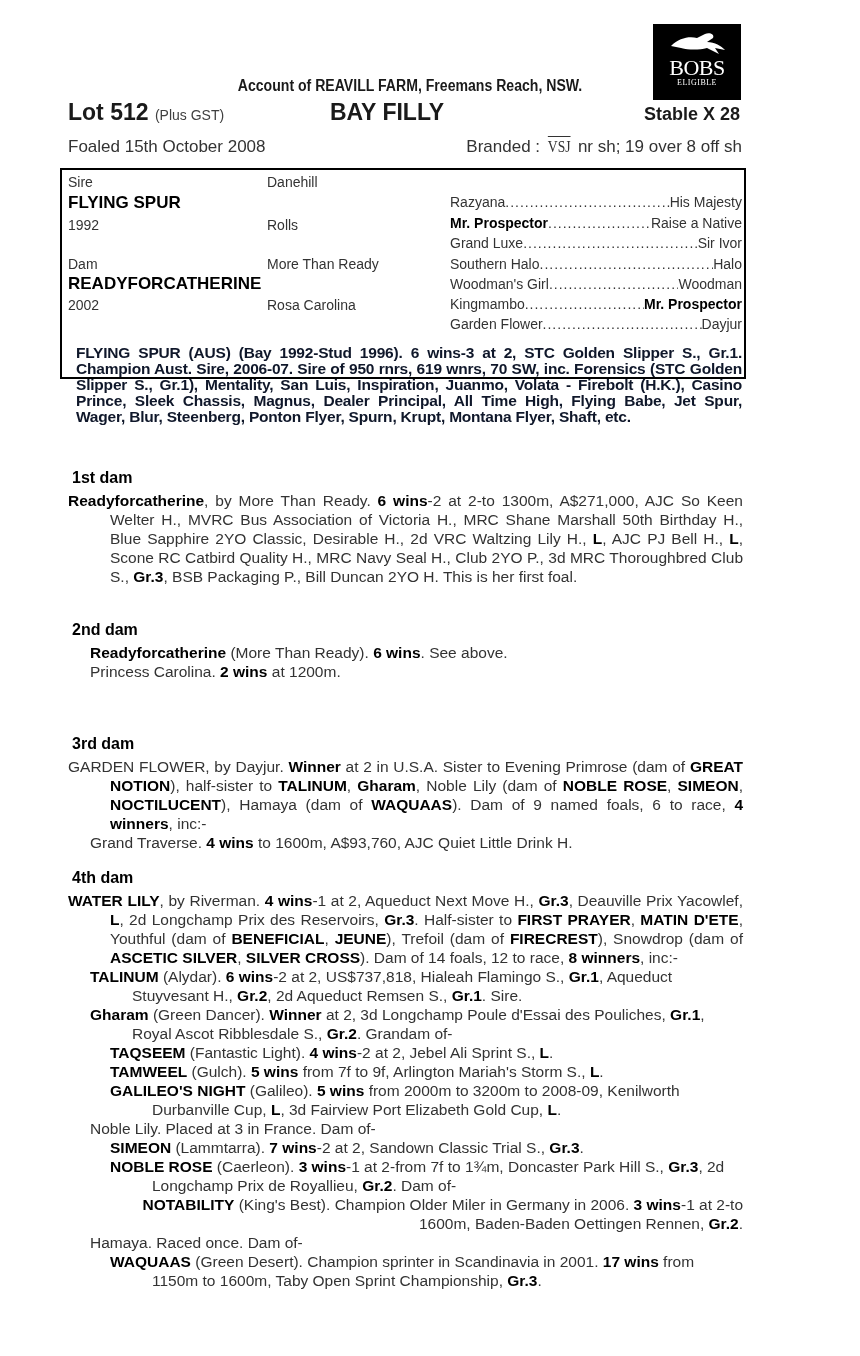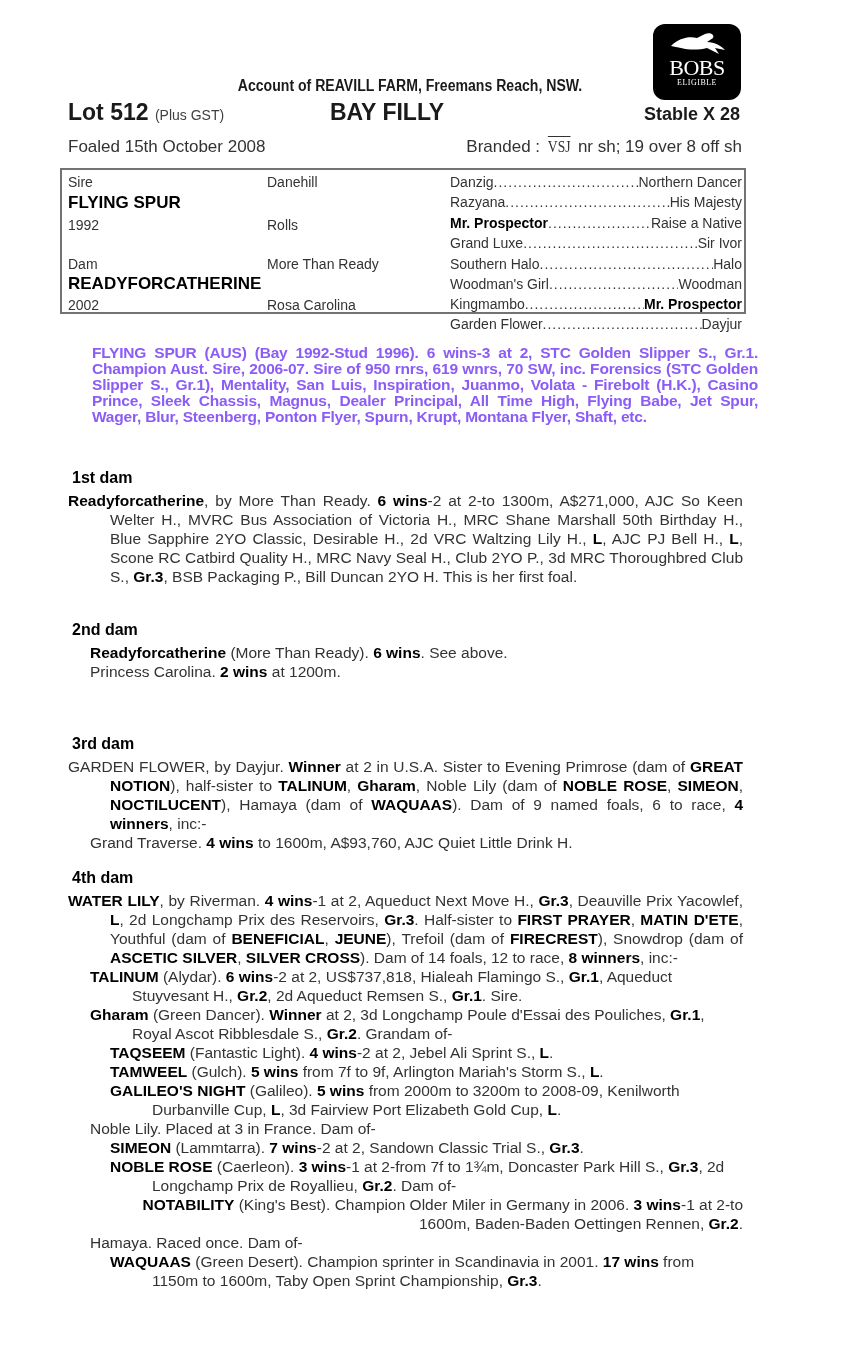--- a/index.html
+++ b/index.html
@@ -1,40 +1,40 @@
 <!DOCTYPE html>
 <html><head>
 <meta charset="utf-8">
 <style>
   html, body { margin: 0; padding: 0; background: #ffffff; }
   body { width: 860px; height: 1356px; position: relative; overflow: hidden;
          font-family: "Liberation Sans", sans-serif; color: #1a1a1a; }
   .abs { position: absolute; }
-  .logo { left: 653px; top: 24px; width: 88px; height: 76px; background: #000; color: #fff; text-align: center; border-radius: 12px; }
+  .logo { left: 653px; top: 24px; width: 88px; height: 76px; background: #000; color: #fff; text-align: center; }
   .logo svg { display: block; margin: 6px auto 0; }
   .logo .bobs { font-family: "Liberation Serif", serif; font-size: 22px; line-height: 20px; letter-spacing: -0.5px; }
   .logo .elig { font-family: "Liberation Serif", serif; font-size: 8px; letter-spacing: 0.5px; }
   .account { left: 0; width: 820px; top: 77px; text-align: center; font-weight: bold; font-size: 16px; transform: scaleX(0.88); transform-origin: 410px 0; }
   .lot { left: 68px; top: 99px; font-weight: bold; font-size: 23px; }
   .lot .gst { font-weight: normal; font-size: 14px; color: #404040; }
   .sex { left: 330px; top: 99px; font-weight: bold; font-size: 23px; }
   .stable { right: 120px; top: 104px; font-weight: bold; font-size: 18px; }
   .foaled { left: 68px; top: 137px; font-size: 17px; color: #333; }
   .branded { right: 118px; top: 137px; font-size: 17px; color: #333; }
   .brand-mark { font-family: "Liberation Serif", serif; font-size: 17px; display: inline-block; transform: scaleX(0.8); text-decoration: overline; }
 
-  .ped { left: 60px; top: 168px; width: 686px; height: 146px; border: 2px solid #737373; box-sizing: border-box; }
+  .ped { left: 60px; top: 168px; width: 686px; height: 211px; border: 2px solid #000000; box-sizing: border-box; }
   .ped .c { position: absolute; font-size: 14px; color: #333; white-space: nowrap; }
   .ped .big { font-weight: bold; font-size: 17px; color: #000; }
   .ped .r { position: absolute; left: 388px; width: 292px; font-size: 14px; color: #333; display: flex; white-space: nowrap; }
   .ped .r .fill { flex: 1; overflow: hidden; }
   .ped .r .fill::after { content: "..............................................................................................................."; letter-spacing: 1px; }
   .ped .r b { color: #000; }
 
-  .summary { left: 76px; top: 345px; width: 666px; font-weight: bold; font-size: 15.5px; line-height: 16px; color: #8b5cf6; text-align: justify; letter-spacing: -0.2px; margin-left: 16px; }
+  .summary { left: 76px; top: 345px; width: 666px; font-weight: bold; font-size: 15.5px; line-height: 16px; color: #0f172a; text-align: justify; letter-spacing: -0.2px; }
 
   .sec { position: absolute; left: 68px; width: 675px; font-size: 15.5px; line-height: 19px; color: #333; }
   .sec h3 { margin: 4px; font-size: 16px; color: #000; font-weight: bold; line-height: 19px; }
   .sec b { color: #000; }
   .p { text-align: justify; padding-left: 42px; text-indent: -42px; }
   .i1 { padding-left: 64px; text-indent: -42px; }
   .i2 { padding-left: 84px; text-indent: -42px; }
   .i3 { padding-left: 106px; text-indent: -42px; text-align: right; }
 </style>
 </head>
@@ -68,25 +68,20 @@
   <span class="c big" style="left:6px;top:23px">FLYING SPUR</span>
   <span class="c" style="left:6px;top:47px">1992</span>
   <span class="c" style="left:205px;top:4px">Danehill</span>
   <span class="c" style="left:205px;top:47px">Rolls</span>
   <span class="c" style="left:6px;top:86px">Dam</span>
   <span class="c big" style="left:6px;top:104px">READYFORCATHERINE</span>
   <span class="c" style="left:6px;top:127px">2002</span>
   <span class="c" style="left:205px;top:86px">More Than Ready</span>
   <span class="c" style="left:205px;top:127px">Rosa Carolina</span>
 
-  <div class="r" style="top:4px">
-      <span>Danzig</span>
-      <span class="fill"></span>
-      <span>Northern Dancer</span>
-    </div>
   <div class="r" style="top:24px">
       <span>Razyana</span>
       <span class="fill"></span>
       <span>His Majesty</span>
     </div>
   <div class="r" style="top:45px">
       <b>Mr. Prospector</b>
       <span class="fill"></span>
       <span>Raise a Native</span>
     </div>

